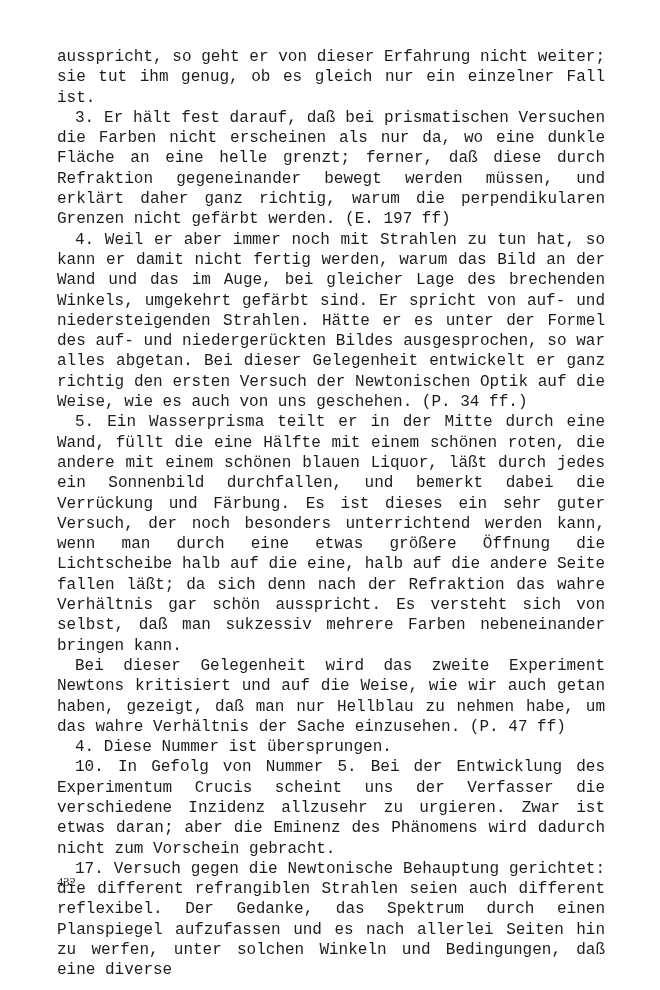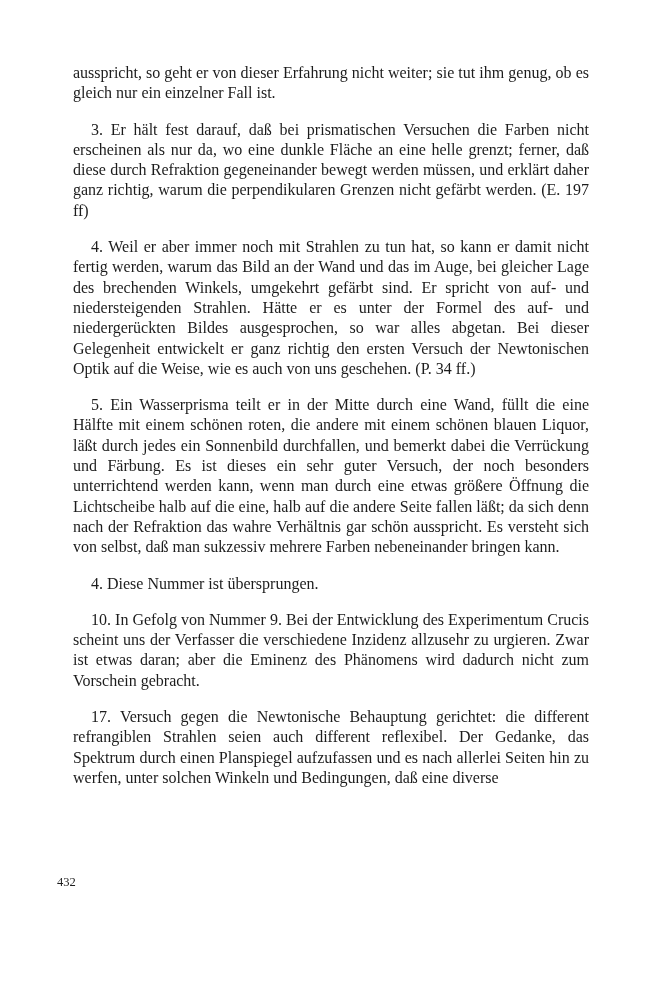--- a/index.html
+++ b/index.html
@@ -20,22 +20,23 @@
     position: absolute;
     left: 57px;
     top: 47px;
     width: 548px;
     font-size: 16px;
     line-height: 20.3px;
     text-align: justify;
     text-justify: inter-word;
   }
   .text-block p {
-    margin: 16px;
+    margin: 0;
     padding: 0;
+    font-family: Liberation Mono, monospace;
   }
   .text-block p.indent {
     text-indent: 18px;
   }
   .page-number {
     position: absolute;
     left: 57px;
     top: 875px;
     font-size: 12.5px;
     line-height: 15px;
@@ -44,18 +45,19 @@
 </style>
 </head>
 <body>
 
 <div class="page">
   <div class="text-block" id="paragraphs">
       <p>ausspricht, so geht er von dieser Erfahrung nicht weiter; sie tut ihm genug, ob es gleich nur ein einzelner Fall ist.</p>
       <p class="indent">3. Er hält fest darauf, daß bei prismatischen Versuchen die Farben nicht erscheinen als nur da, wo eine dunkle Fläche an eine helle grenzt; ferner, daß diese durch Refraktion gegeneinander bewegt werden müssen, und erklärt daher ganz richtig, warum die perpendikularen Grenzen nicht gefärbt werden. (E. 197 ff)</p>
       <p class="indent">4. Weil er aber immer noch mit Strahlen zu tun hat, so kann er damit nicht fertig werden, warum das Bild an der Wand und das im Auge, bei gleicher Lage des brechenden Winkels, umgekehrt gefärbt sind. Er spricht von auf- und niedersteigenden Strahlen. Hätte er es unter der Formel des auf- und niedergerückten Bildes ausgesprochen, so war alles abgetan. Bei dieser Gelegenheit entwickelt er ganz richtig den ersten Versuch der Newtonischen Optik auf die Weise, wie es auch von uns geschehen. (P. 34 ff.)</p>
       <p class="indent">5. Ein Wasserprisma teilt er in der Mitte durch eine Wand, füllt die eine Hälfte mit einem schönen roten, die andere mit einem schönen blauen Liquor, läßt durch jedes ein Sonnenbild durchfallen, und bemerkt dabei die Verrückung und Färbung. Es ist dieses ein sehr guter Versuch, der noch besonders unterrichtend werden kann, wenn man durch eine etwas größere Öffnung die Lichtscheibe halb auf die eine, halb auf die andere Seite fallen läßt; da sich denn nach der Refraktion das wahre Verhältnis gar schön ausspricht. Es versteht sich von selbst, daß man sukzessiv mehrere Farben nebeneinander bringen kann.</p>
+      <p class="indent">Bei dieser Gelegenheit wird das zweite Experiment Newtons kritisiert und auf die Weise, wie wir auch getan haben, gezeigt, daß man nur Hellblau zu nehmen habe, um das wahre Verhältnis der Sache einzusehen. (P. 47 ff)</p>
       <p class="indent">4. Diese Nummer ist übersprungen.</p>
-      <p class="indent">10. In Gefolg von Nummer 9. Bei der Entwicklung des Experimentum Crucis scheint uns der Verfasser die verschiedene Inzidenz allzusehr zu urgieren. Zwar ist etwas daran; aber die Eminenz des Phänomens wird dadurch nicht zum Vorschein gebracht.</p>
+      <p class="indent">10. In Gefolg von Nummer 5. Bei der Entwicklung des Experimentum Crucis scheint uns der Verfasser die verschiedene Inzidenz allzusehr zu urgieren. Zwar ist etwas daran; aber die Eminenz des Phänomens wird dadurch nicht zum Vorschein gebracht.</p>
       <p class="indent">17. Versuch gegen die Newtonische Behauptung gerichtet: die different refrangiblen Strahlen seien auch different reflexibel. Der Gedanke, das Spektrum durch einen Planspiegel aufzufassen und es nach allerlei Seiten hin zu werfen, unter solchen Winkeln und Bedingungen, daß eine diverse</p>
     </div>
   <div class="page-number">432</div>
 </div>
 
 </body></html>

